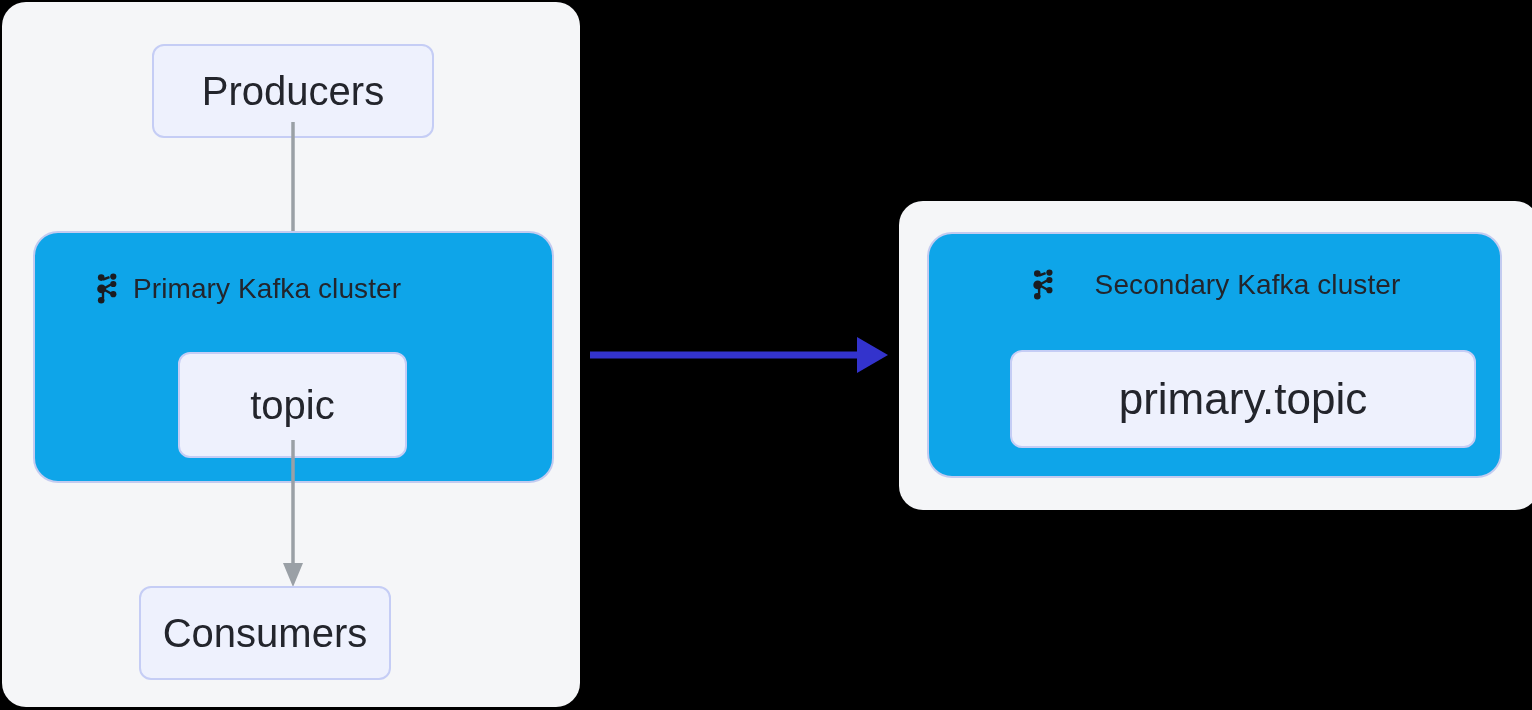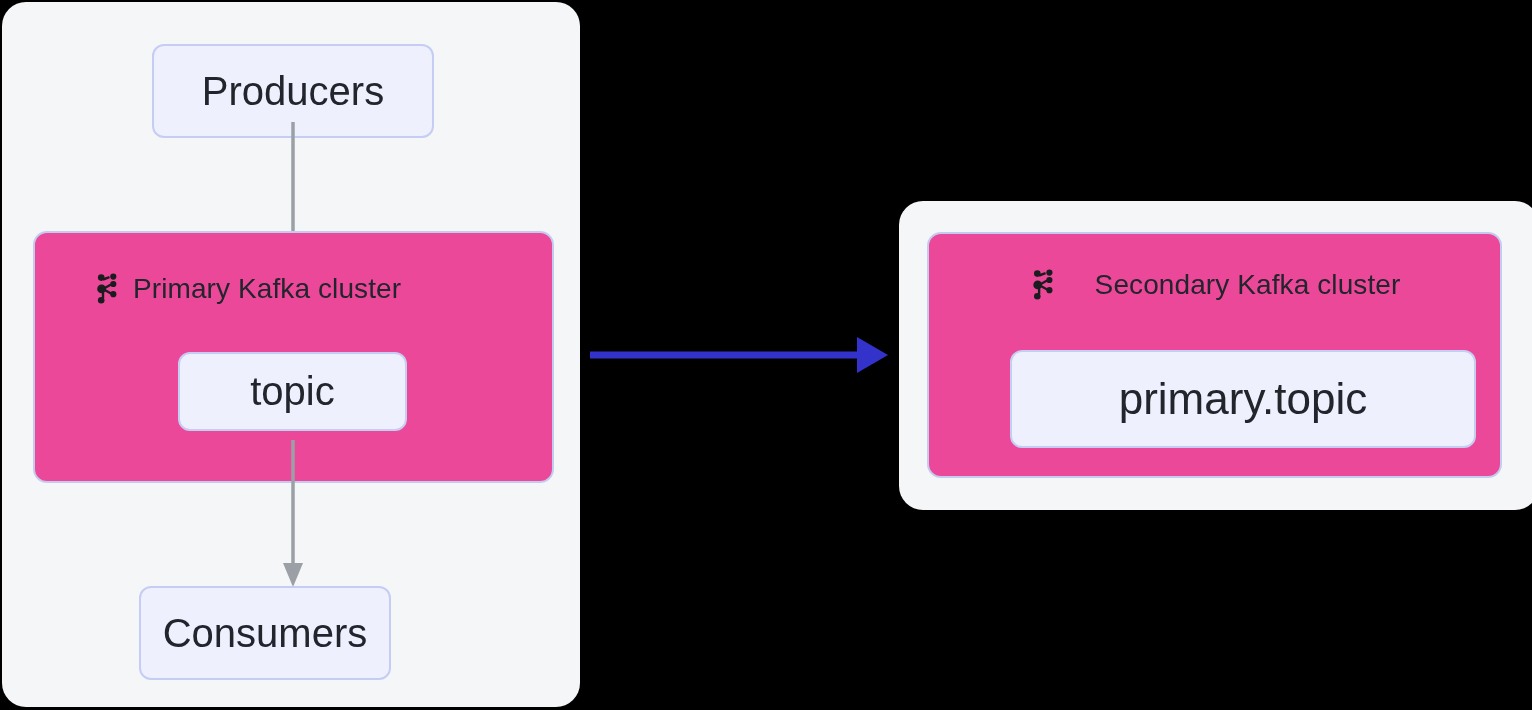--- a/index.html
+++ b/index.html
@@ -38,23 +38,23 @@
   #panel-secondary {
     left: 899px;
     top: 201px;
     width: 640px;
     height: 309px;
   }
 
   
   .cluster-card {
     position: absolute;
-    background: #ec4899;
+    background: #0ea5e9;
     border: 2px solid #c3cbf0;
-    border-radius: 14px;
+    border-radius: 25px;
     box-sizing: border-box;
   }
   #cluster-card-primary {
     left: 31px;
     top: 229px;
     width: 521px;
     height: 252px;
   }
   #cluster-card-secondary {
     left: 927px;
@@ -111,21 +111,21 @@
     top: 33px;
     width: 282px;
     height: 94px;
     font-size: 40px;
     margin-top: 9px;
   }
   #node-topic {
     left: 176px;
     top: 350px;
     width: 229px;
-    height: 79px;
+    height: 106px;
     font-size: 40px;
   }
   #node-consumers {
     left: 137px;
     top: 584px;
     width: 252px;
     height: 94px;
     font-size: 40px;
   }
 

